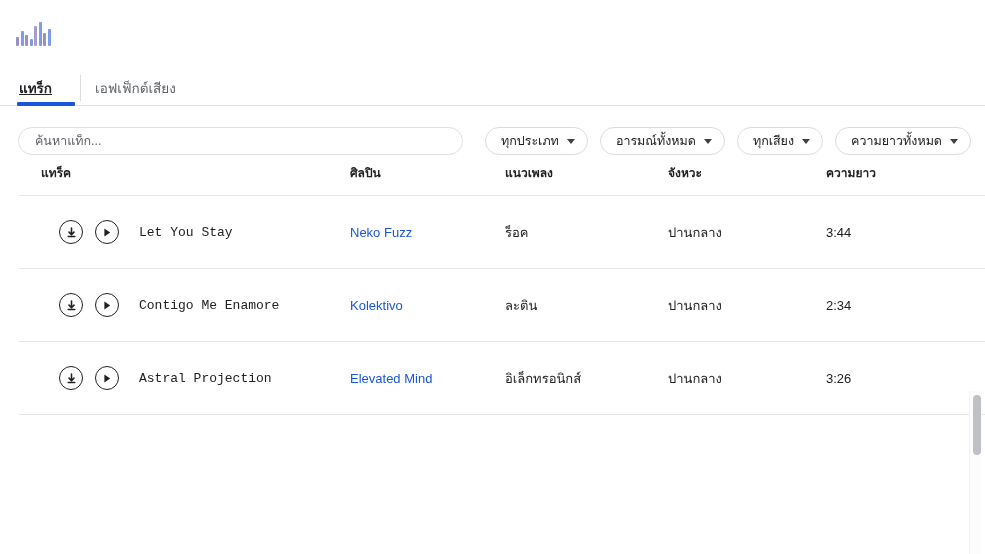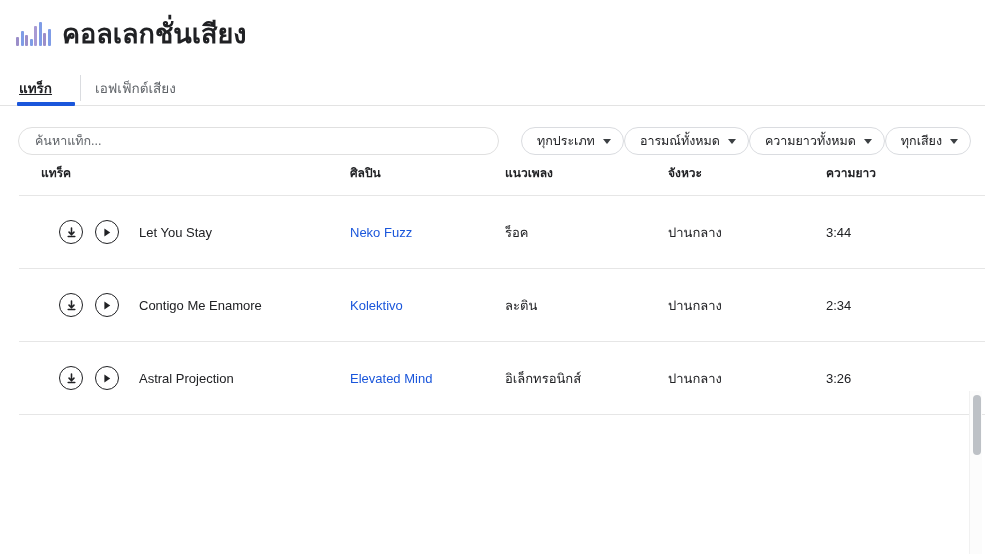--- a/index.html
+++ b/index.html
@@ -74,21 +74,21 @@
     padding: 0 16px;
     justify-content: center;
   }
   .search-input {
     border: none; outline: none; background: transparent;
     font-family: inherit; font-size: 12.5px; color: #3c4043;
     width: 100%; padding: 0;
   }
   .search-input::placeholder { color: #5f6368; opacity: 1; }
 
-  .chips { display: flex; align-items: center; margin-left: 22px; }
+  .chips { display: flex; align-items: center; gap: 12px; margin-left: 22px; }
   .chip {
     display: inline-flex; align-items: center; gap: 8px;
     height: 28px; padding: 0 12px 0 15px;
     border: 1px solid #dadce0; border-radius: 14px;
     background: #fff; font-size: 12.5px; color: #202124;
     white-space: nowrap; cursor: pointer;
   }
   .caret {
     width: 0; height: 0;
     border-left: 4.5px solid transparent;
@@ -118,21 +118,21 @@
     border-bottom: 1px solid #e6e6e6;
     padding: 0;
   }
   .col-track { width: 331px; }
   .col-artist { width: 155px; }
   .col-genre { width: 163px; }
   .col-tempo { width: 158px; }
   .col-dur { width: 159px; }
 
   .th-track { padding-left: 22px !important; }
-  .td-track { padding-left: 0 !important; }
+  .td-track { padding-left: 0 !important; font-family: Liberation Mono, monospace; }
 
   .track-cell { display: flex; align-items: center; }
   .icon-btn {
     width: 24px; height: 24px; border-radius: 50%;
     border: 1.6px solid #202124;
     display: inline-flex; align-items: center; justify-content: center;
     background: #fff; cursor: pointer; flex: none;
   }
   .icon-btn.dl { margin-left: 40px; }
   .icon-btn.play { margin-left: 12px; }
@@ -162,21 +162,20 @@
     <span class="logo" id="logo">
         <span style="height: 9px; background: rgb(155, 142, 201);"></span>
         <span style="height: 15px; background: rgb(127, 156, 230);"></span>
         <span style="height: 11px; background: rgb(155, 142, 201);"></span>
         <span style="height: 7px; background: rgb(127, 156, 230);"></span>
         <span style="height: 20px; background: rgb(168, 154, 212);"></span>
         <span style="height: 24px; background: rgb(127, 156, 230);"></span>
         <span style="height: 13px; background: rgb(155, 142, 201);"></span>
         <span style="height: 17px; background: rgb(127, 156, 230);"></span>
       </span>
-    <span class="page-title">คอลเลกชั่นเสียง</span>
   </div>
 
   <div class="tabs-wrap">
     <div class="tabs">
       <div class="tab active">
         <span>แทร็ก</span>
       </div>
       <div class="tab-divider"></div>
       <div class="tab">
         <span>เอฟเฟ็กต์เสียง</span>
@@ -193,25 +192,25 @@
     <div class="chips" id="chips">
         <div class="chip">
           <span>ทุกประเภท</span>
           <span class="caret"></span>
         </div>
         <div class="chip">
           <span>อารมณ์ทั้งหมด</span>
           <span class="caret"></span>
         </div>
         <div class="chip">
-          <span>ความยาวทั้งหมด</span>
+          <span>ทุกเสียง</span>
           <span class="caret"></span>
         </div>
         <div class="chip">
-          <span>ทุกเสียง</span>
+          <span>ความยาวทั้งหมด</span>
           <span class="caret"></span>
         </div>
       </div>
   </div>
 
 
   <div class="table-area">
     <table class="table">
       <colgroup>
         <col class="col-track">

